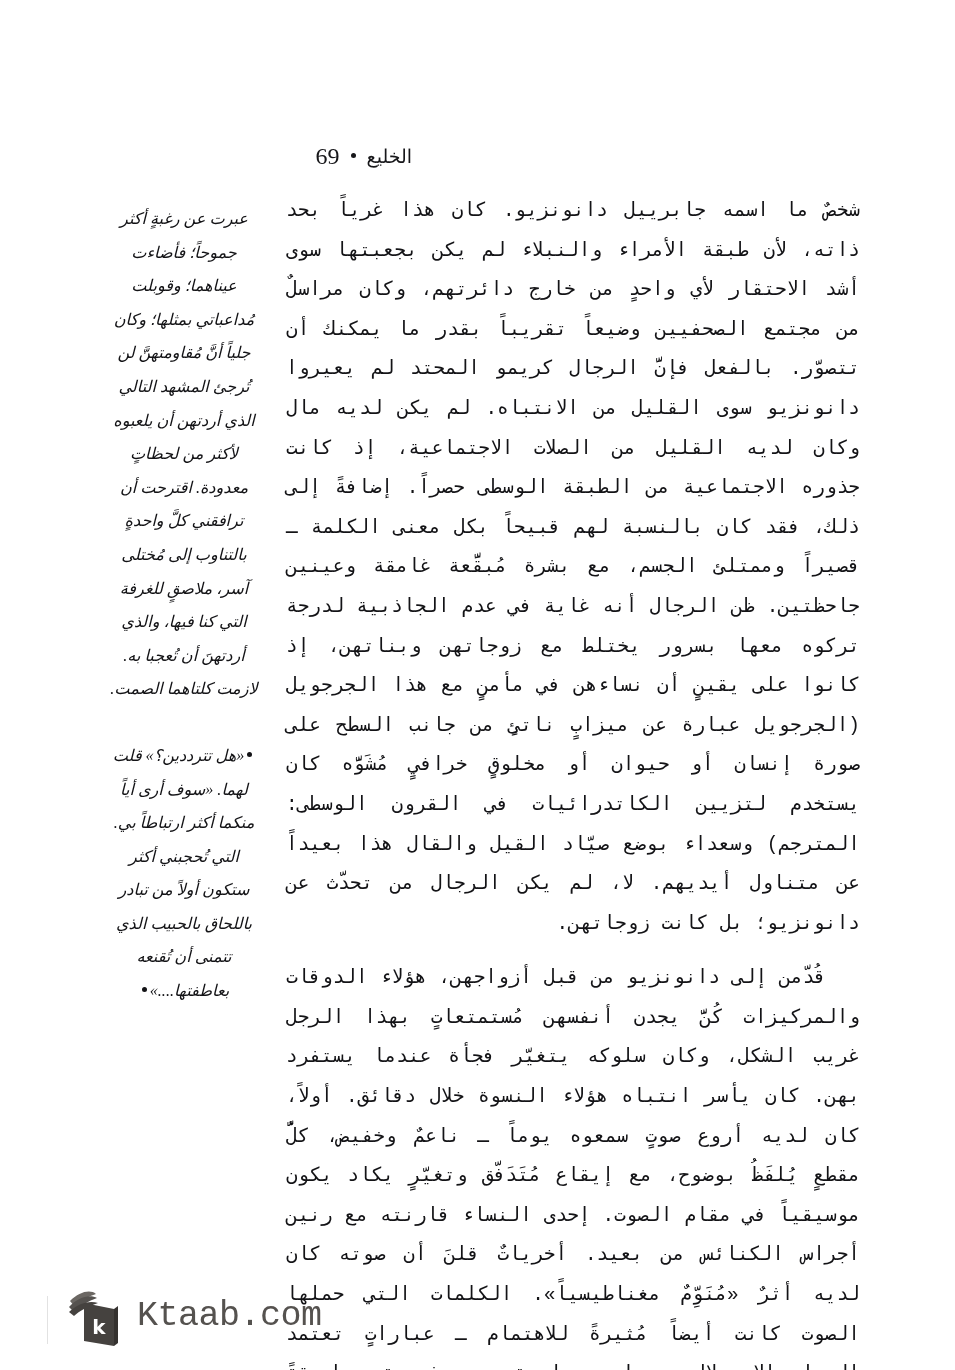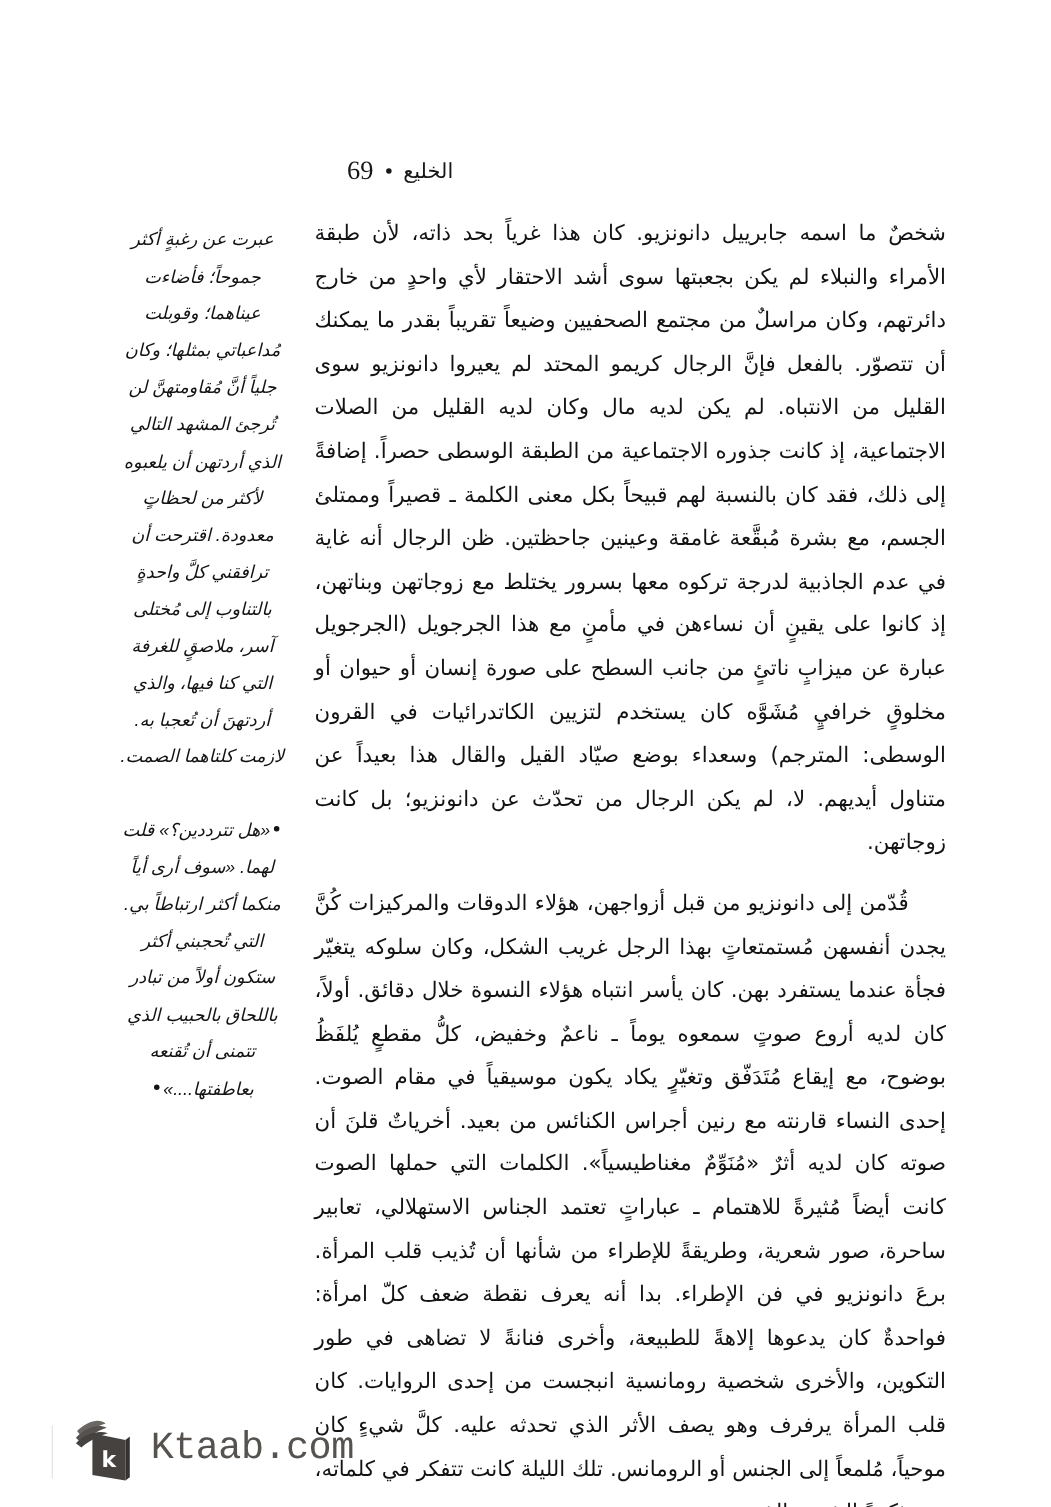--- a/index.html
+++ b/index.html
@@ -80,36 +80,37 @@
     direction: rtl;
     text-align: justify;
     text-justify: inter-word;
     color: #131316;
     font-family: "DejaVu Sans", sans-serif;
     font-size: 19.4px;
     line-height: 39.6px;
   }
   .col-main p {
     margin: 0 0 15px 0;
+    font-family: Liberation Mono, monospace;
   }
   .col-main p.indent {
     text-indent: 34px;
   }
   .col-main p:last-child { margin-bottom: 0; }
 
   
   .col-side {
     position: absolute;
     left: 0;
     top: 10px;
     width: 152px;
     direction: rtl;
     text-align: center;
     color: #131316;
-    font-family: Liberation Sans, sans-serif;
+    font-family: Liberation Serif, serif;
     font-style: italic;
     font-size: 16.1px;
     line-height: 33.6px;
   }
   .col-side p {
     margin: 0;
   }
   .col-side p.gap-before {
     margin-top: 33px;
   }

